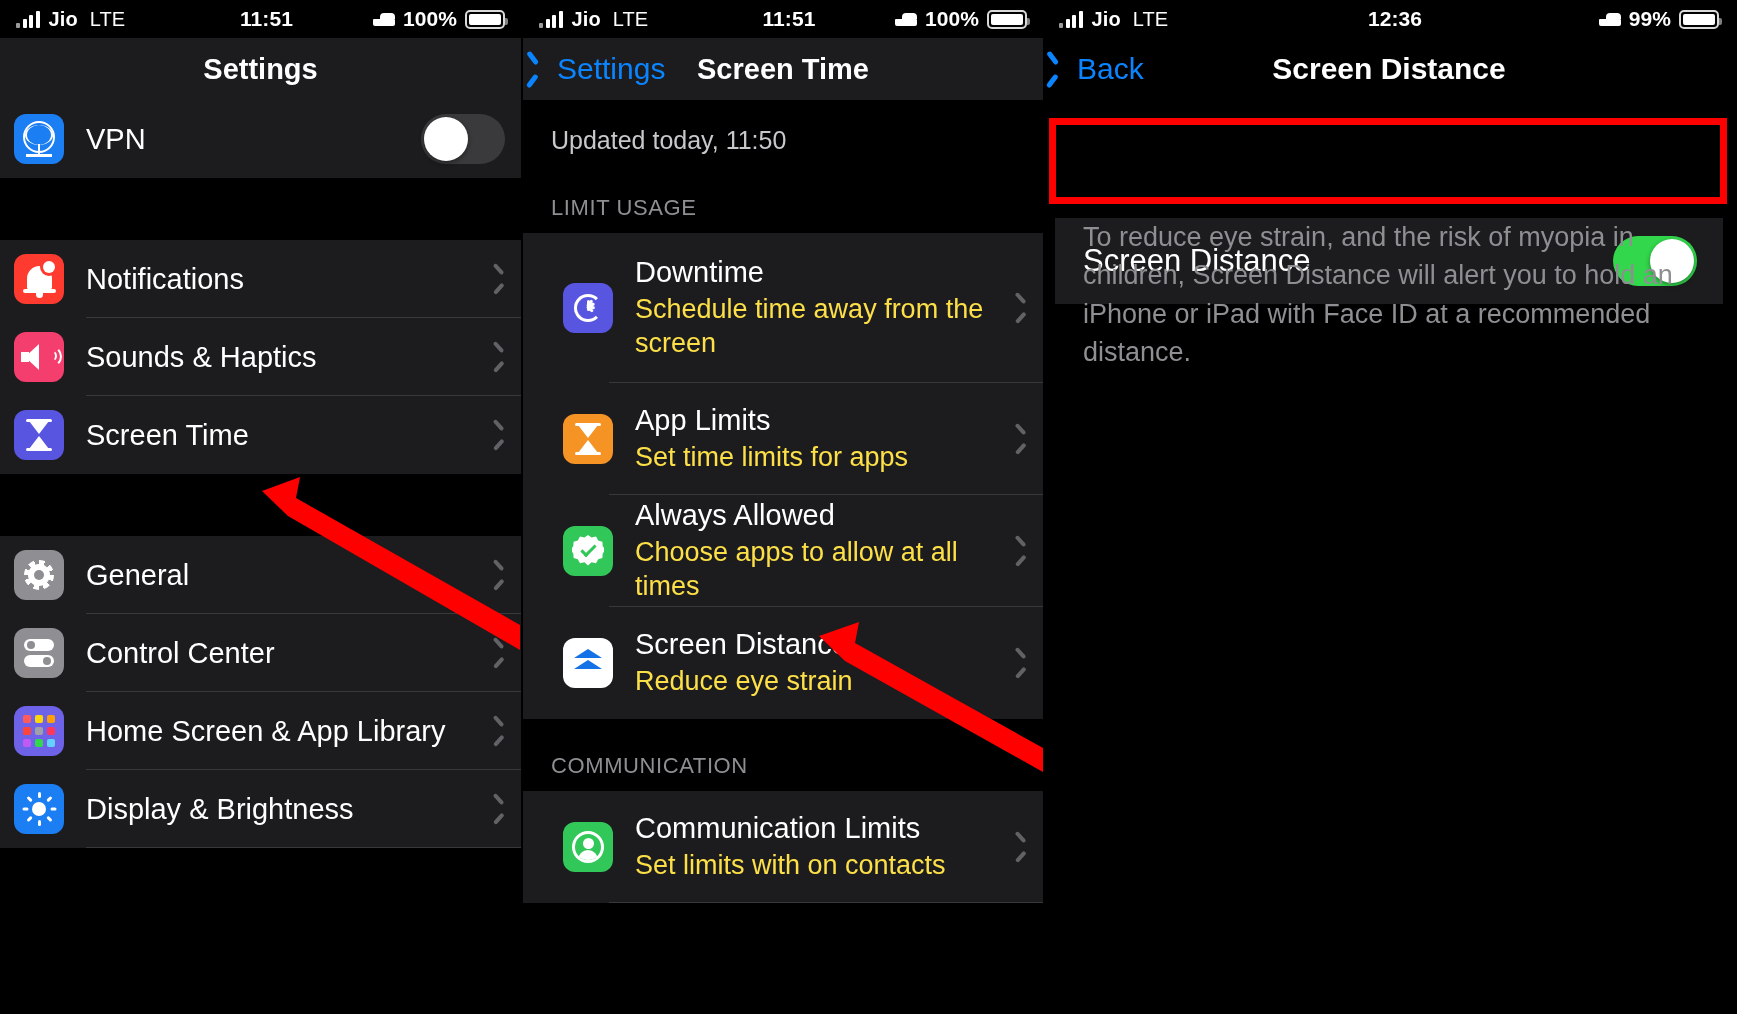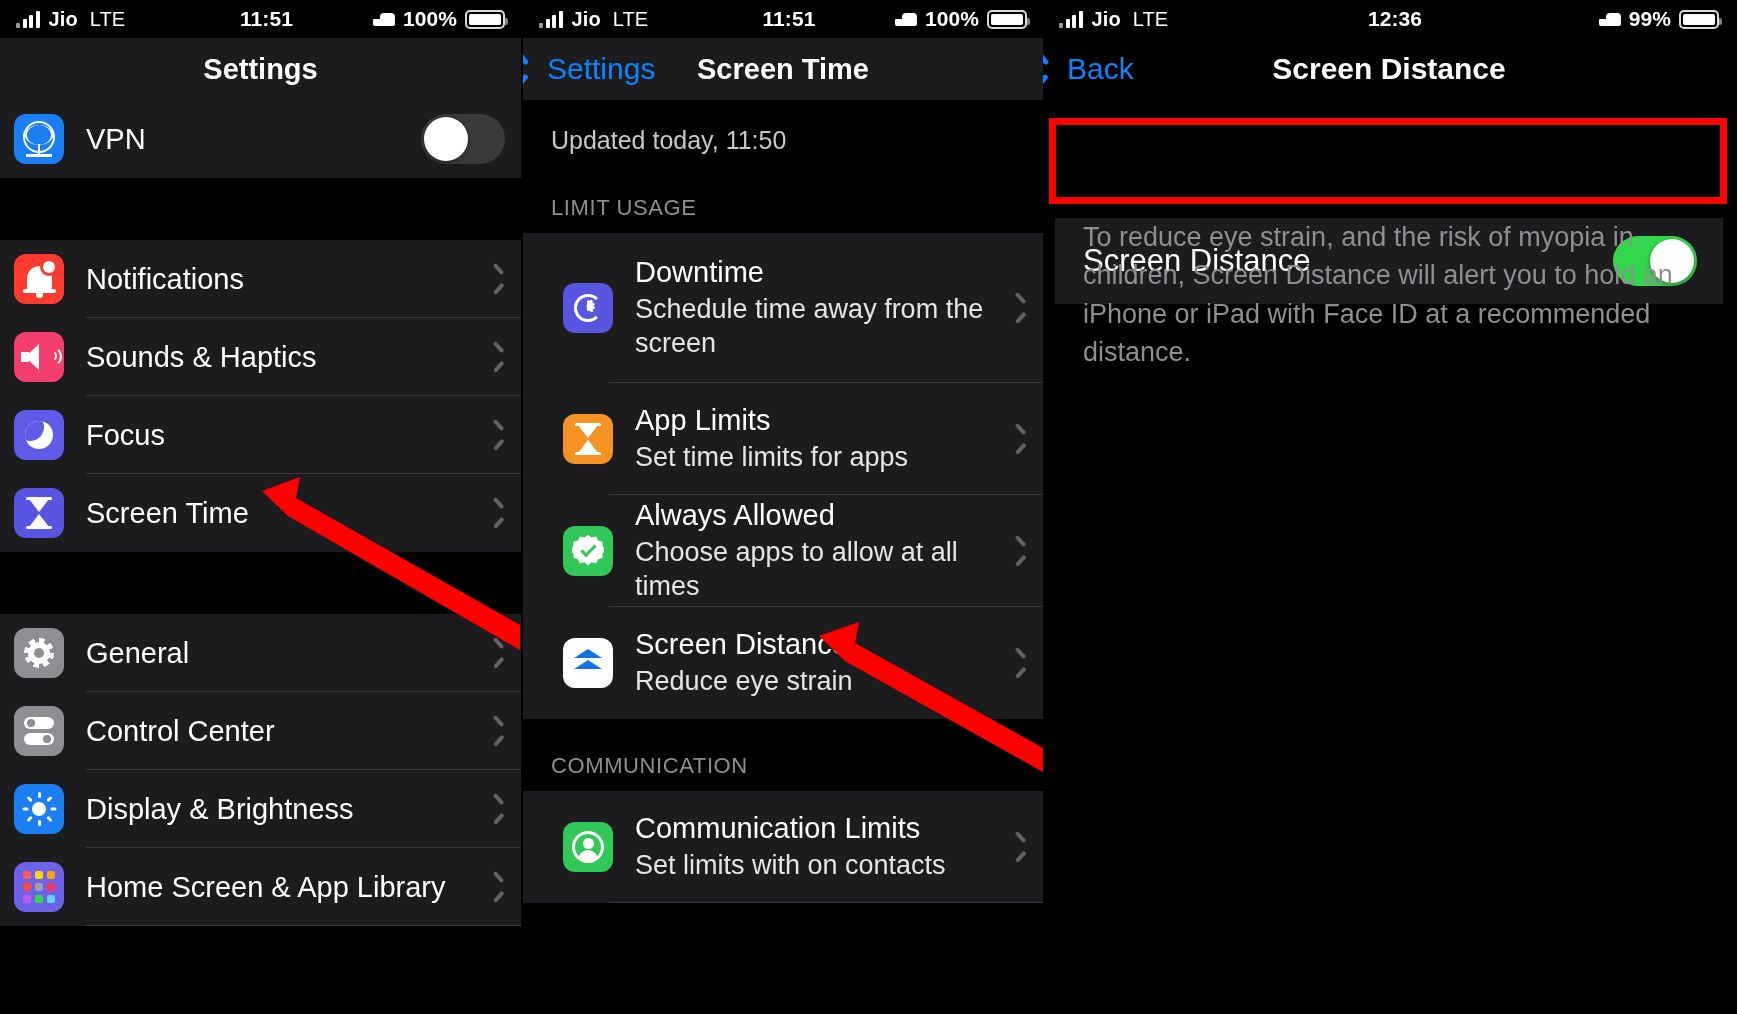--- a/index.html
+++ b/index.html
@@ -57,21 +57,21 @@
   }
   .sb-batt::after {
     content:""; position:absolute; right:-5px; top:6px; width:3px; height:7px;
     background: rgba(255,255,255,.5); border-radius: 0 2px 2px 0;
   }
   .sb-batt > span { display:block; height:100%; background:#fff; border-radius:2px; }
 
   
   .navbar {
     height: 62px; position: relative; display: flex; align-items: center;
-    background: #1c1c1e; padding: 0 2px;
+    background: #1c1c1e; padding: 0 12px;
   }
   .navbar.plain { background: #000; }
   .nav-back {
     display: flex; align-items: center; gap: 7px; color: #0a84ff;
     font-size: 30px; font-weight: 400; z-index: 2; cursor: pointer;
   }
   .chev-left {
     width: 15px; height: 25px; position: relative; flex: none;
   }
   .chev-left::before, .chev-left::after {
@@ -136,21 +136,21 @@
   }
   .updated {
     background: #000; color: #c7c7cc; font-size: 25px;
     padding: 26px 0 14px 28px;
   }
 
   
   .row.two { min-height: 112px; align-items: center; padding-left: 40px; }
   .row.two .texts { flex: 1; display: flex; flex-direction: column; gap: 3px; }
   .row.two .t1 { color: #fff; font-size: 29px; }
-  .row.two .t2 { color: #e5e5e5; font-size: 27px; line-height: 1.27; }
+  .row.two .t2 { color: #fde047; font-size: 27px; line-height: 1.27; }
   .row.tall { min-height: 150px; }
 
   
   .ic-globe { background: #1c7ef3; }
   .ic-globe::before {
     content:""; position:absolute; width:28px; height:28px; border-radius:50%;
     border: 2.6px solid #fff; top: 7px;
   }
   .ic-globe::after {
     content:""; position:absolute; width:2.6px; height:13px; background:#fff;
@@ -431,28 +431,20 @@
       </div>
       <div class="row">
         <div class="app-icon ic-speaker">
             <div class="spk"></div>
             <span class="wv"></span>
           </div>
         <div class="row-label">Sounds &amp; Haptics</div>
         <span class="chev-right"></span>
         <div class="sep"></div>
       </div>
-      <div class="row">
-        <div class="app-icon ic-moon">
-            <div class="m"></div>
-          </div>
-        <div class="row-label">Focus</div>
-        <span class="chev-right"></span>
-        <div class="sep"></div>
-      </div>
       <div class="row last">
         <div class="app-icon ic-hourglass">
             <div class="ic-hg">
               <i></i>
               <b></b>
             </div>
           </div>
         <div class="row-label">Screen Time</div>
         <span class="chev-right"></span>
       </div>
@@ -468,32 +460,20 @@
         <div class="row-label">General</div>
         <span class="chev-right"></span>
         <div class="sep"></div>
       </div>
       <div class="row">
         <div class="app-icon ic-cc">
             <span class="sl a"></span>
             <span class="sl b"></span>
           </div>
         <div class="row-label">Control Center</div>
-        <span class="chev-right"></span>
-        <div class="sep"></div>
-      </div>
-      <div class="row">
-        <div class="app-icon ic-sun">
-          <div class="s"></div>
-          <span class="ray" style="transform:rotate(0deg)"></span>
-          <span class="ray" style="transform:rotate(45deg)"></span>
-          <span class="ray" style="transform:rotate(90deg)"></span>
-          <span class="ray" style="transform:rotate(135deg)"></span>
-        </div>
-        <div class="row-label">Display &amp; Brightness</div>
         <span class="chev-right"></span>
         <div class="sep"></div>
       </div>
       <div class="row">
         <div class="app-icon ic-grid">
           <div class="gr">
             <span style="background:#ff5b5b"></span>
               <span style="background:#ffd60a"></span>
               <span style="background:#ff9f0a"></span>
             <span style="background:#ff453a"></span>
@@ -501,20 +481,32 @@
               <span style="background:#ff375f"></span>
             <span style="background:#bf5af2"></span>
               <span style="background:#32d74b"></span>
               <span style="background:#64d2ff"></span>
           </div>
         </div>
         <div class="row-label">Home Screen &amp; App Library</div>
         <span class="chev-right"></span>
         <div class="sep"></div>
       </div>
+      <div class="row">
+        <div class="app-icon ic-sun">
+          <div class="s"></div>
+          <span class="ray" style="transform:rotate(0deg)"></span>
+          <span class="ray" style="transform:rotate(45deg)"></span>
+          <span class="ray" style="transform:rotate(90deg)"></span>
+          <span class="ray" style="transform:rotate(135deg)"></span>
+        </div>
+        <div class="row-label">Display &amp; Brightness</div>
+        <span class="chev-right"></span>
+        <div class="sep"></div>
+      </div>
     </div>
 
     <svg class="arrow-svg" width="521" height="1014">
       <g fill="#ff0000">
         <path d="M262 491 L300 477 L296 498 L520 625 L520 650 L288 516 Z"></path>
       </g>
     </svg>
   </div>
 
   <div class="panel-gap"></div>

